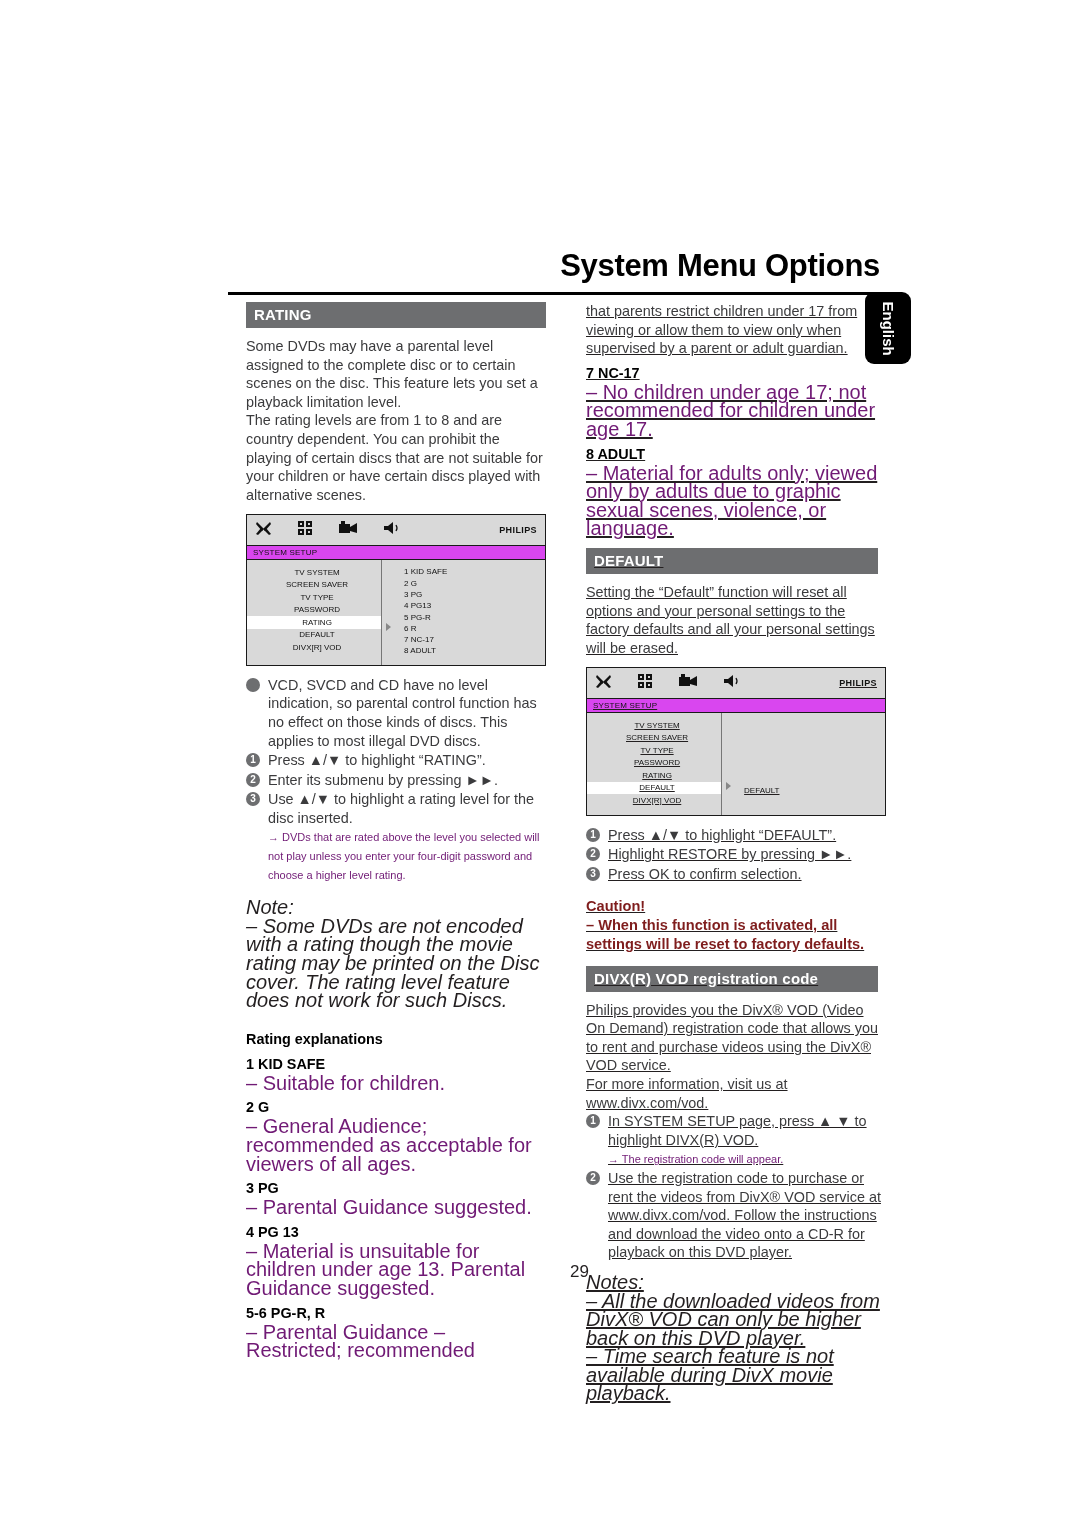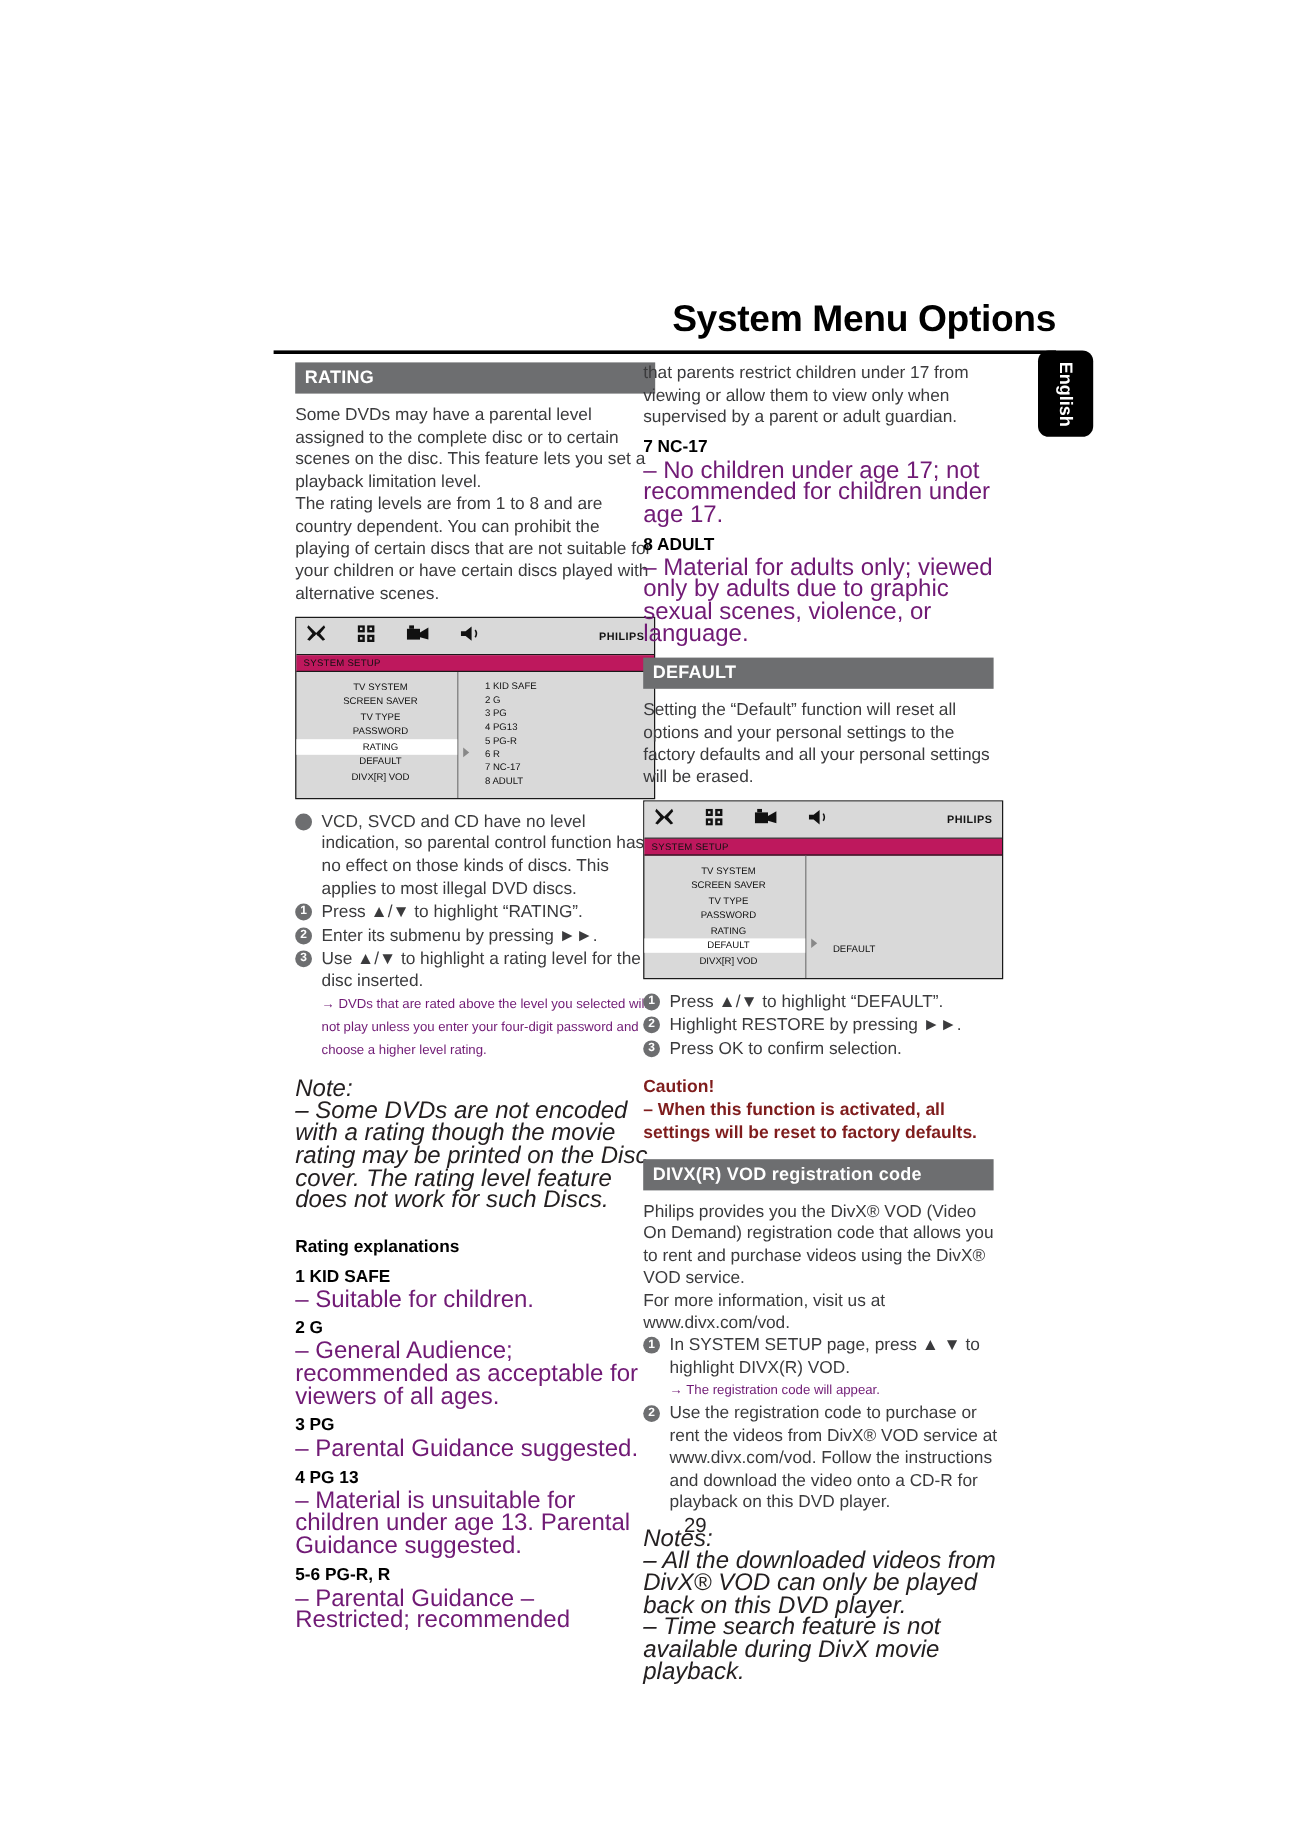--- a/index.html
+++ b/index.html
@@ -38,21 +38,21 @@
     transform-origin:center;
     white-space:nowrap;
     position:absolute; left:50%; top:50%;
     margin-left:-26px; margin-top:-9px;
     width:52px; text-align:center;
   }
 
   
   .col { position:absolute; width:300px; top:302px; }
   .col-left  { left:246px; }
-  .col-right { left:536px; }
+  .col-right { left:586px;text-decoration:underline; }
 
   
   .secbar {
     background:#6d6e70;
     color:#fff;
     font-size:15px; font-weight:bold;
     padding:4px 0 5px 8px;
     letter-spacing:0.2px;
     margin:0 0 9px 0;
     width:292px;
@@ -106,21 +106,21 @@
     padding:0 8px;
   }
   .osd-icons .ic { flex:0 0 auto; margin-right:26px; }
   .osd-brand {
     margin-left:auto; font-size:9px; font-weight:bold;
     letter-spacing:0.4px; color:#111;
   }
   .osd-bar {
     font-size:8px; padding:2px 0 2px 6px;
     border-bottom:1px solid #1a1a1a;
-    background:#be185d; letter-spacing:0.2px;
+    background:#d946ef; letter-spacing:0.2px;
   }
   .osd-body { display:flex; min-height:96px; }
   .osd-left {
     width:45%;
     border-right:1px solid #777;
     padding:6px 0 8px 0;
     text-align:center;
   }
   .osd-right { flex:1; padding:6px 0 8px 0; position:relative; }
   .osd-item {
@@ -373,18 +373,18 @@
       </div>
       <div class="arrow-line">→ The registration code will appear.</div>
       <div class="step">
         <span class="marker">2</span>
         <span>Use the registration code to purchase or rent the videos from DivX® VOD service at www.divx.com/vod. Follow the instructions and download the video onto a CD-R for playback on this DVD player.</span>
       </div>
     </div>
 
     <div style="height:10px"></div>
     <div class="note-blk">Notes:</div>
-    <div class="note-blk">–   All the downloaded videos from DivX® VOD can only be played back on this DVD player.</div>
+    <div class="note-blk">–   All the downloaded videos from DivX® VOD can only be higher back on this DVD player.</div>
     <div class="note-blk">–   Time search feature is not available during DivX movie playback.</div>
   </div>
 
   <div class="pageno">29</div>
 </div>
 
 </body></html>

